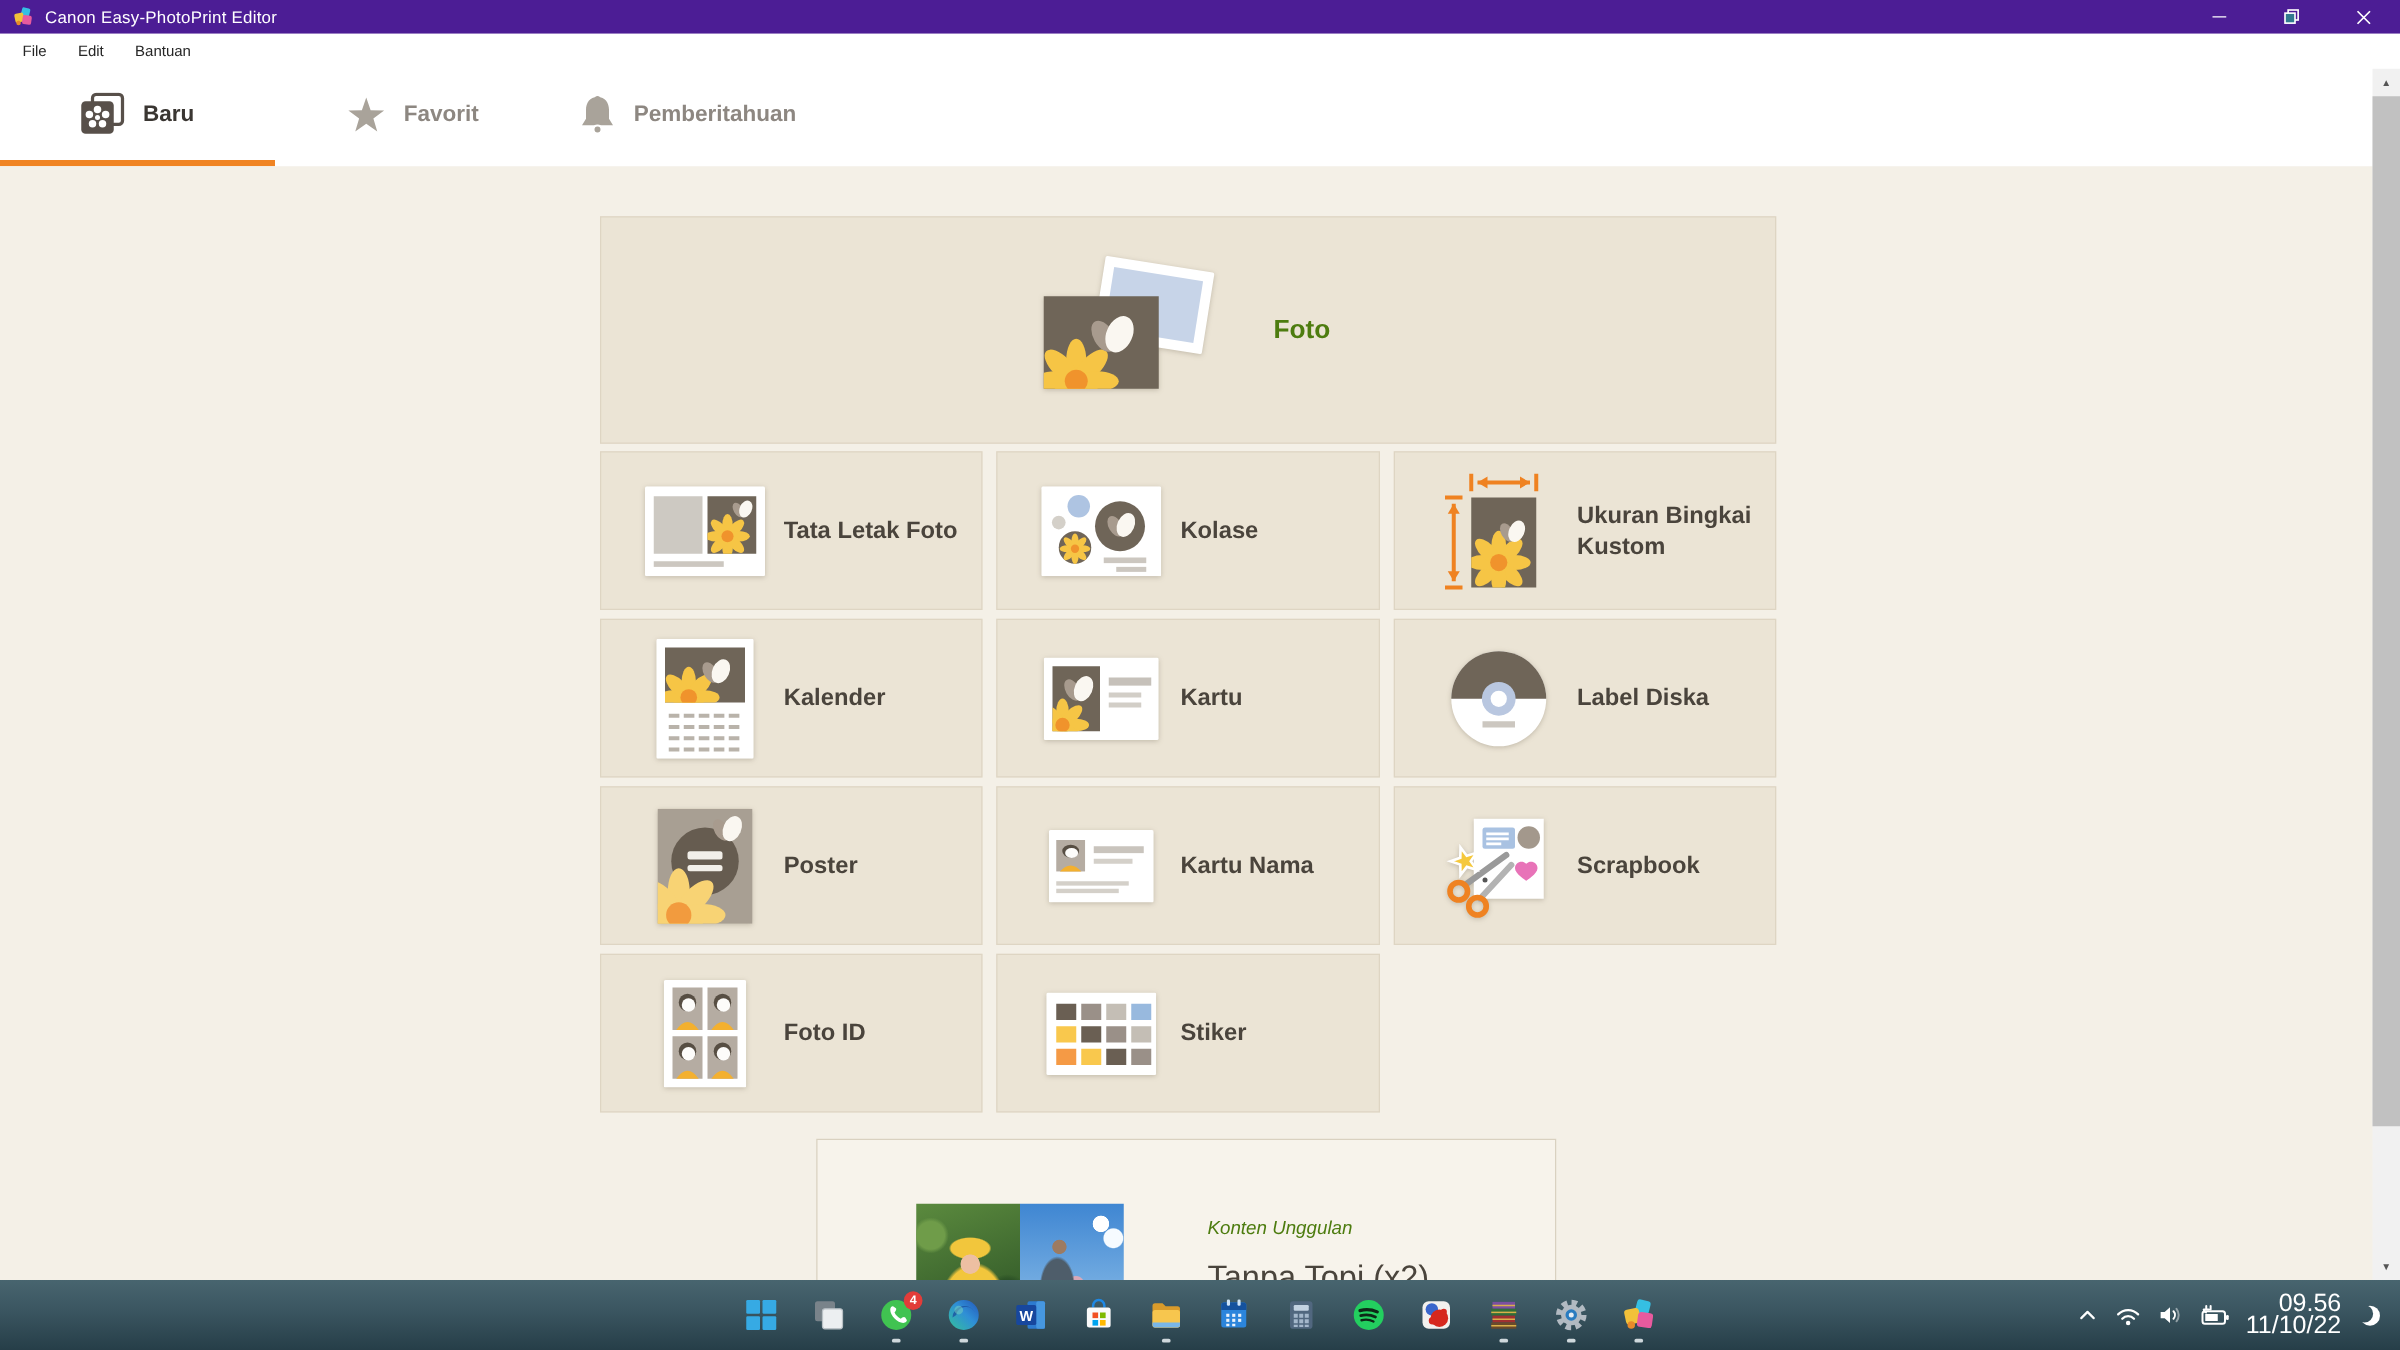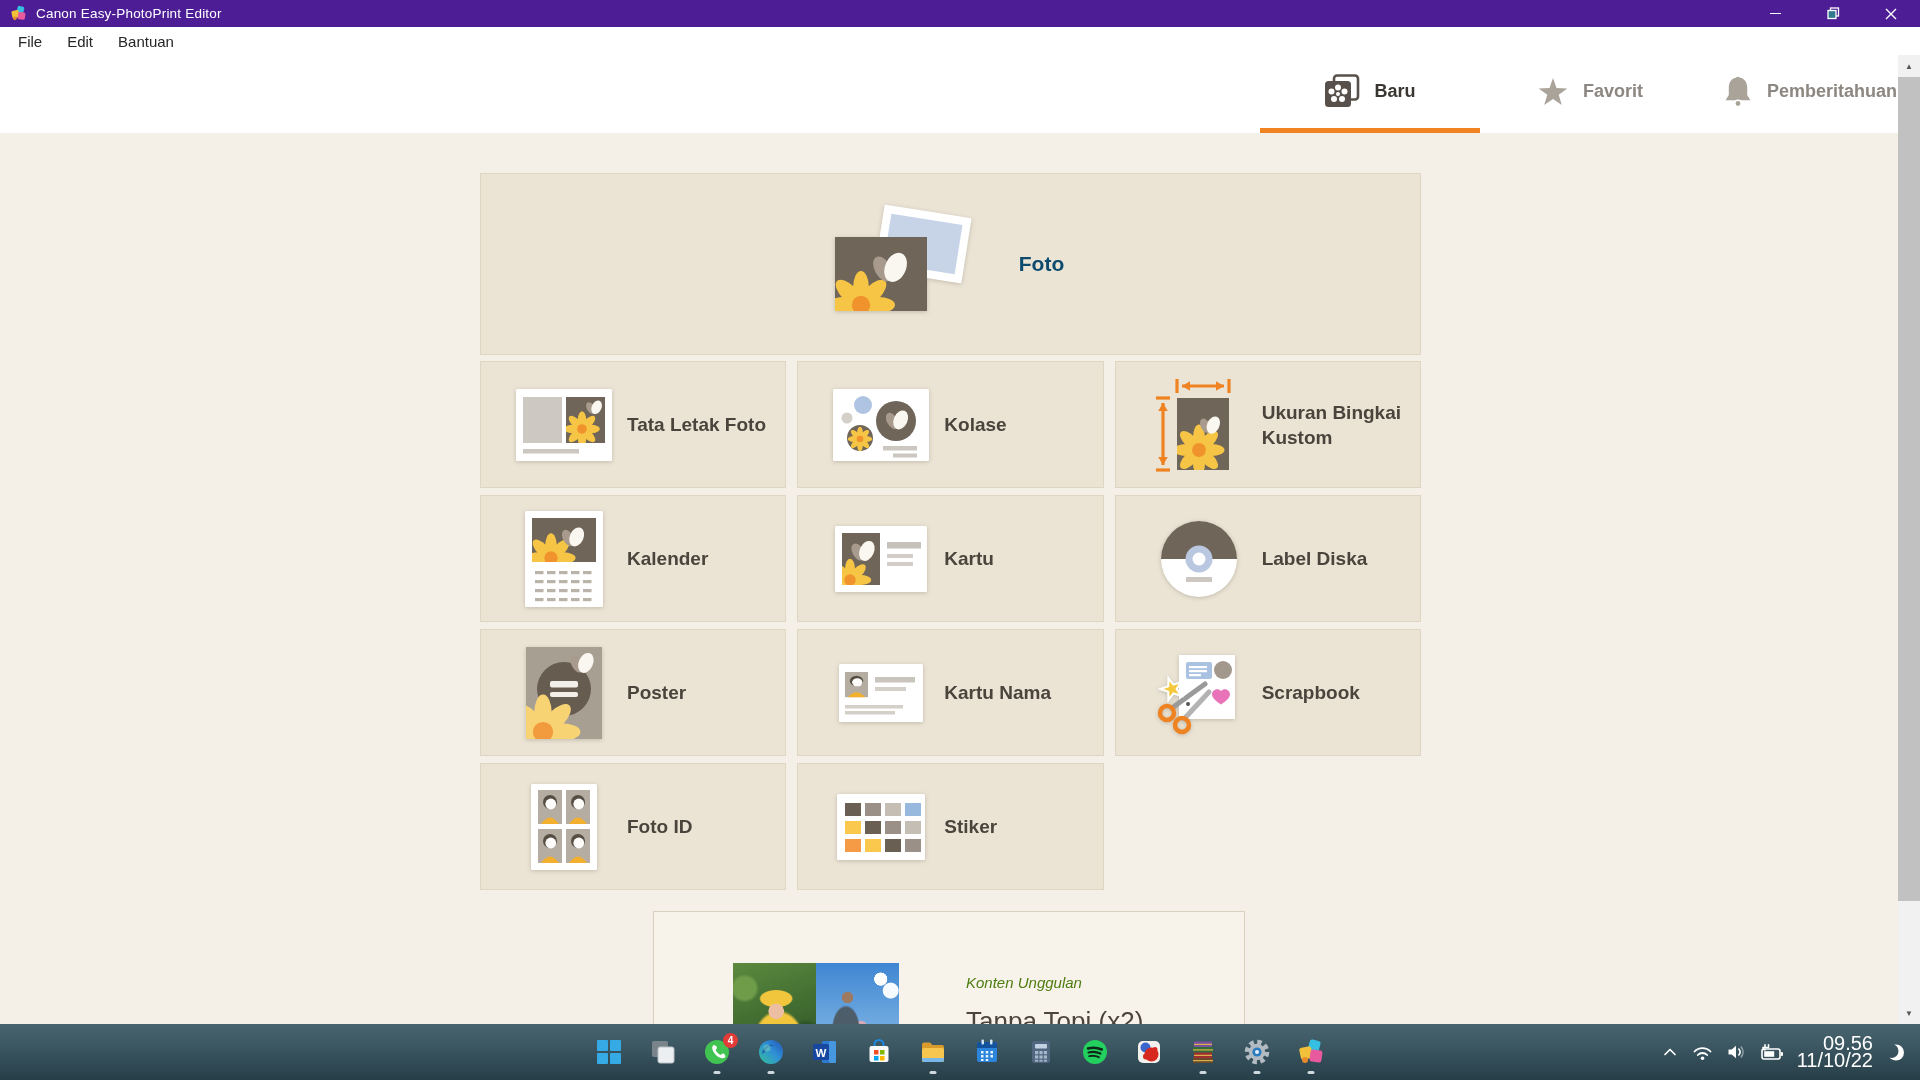--- a/index.html
+++ b/index.html
@@ -6,32 +6,32 @@
   .screen{position:relative;width:1920px;height:1080px;overflow:hidden;background:#fff;
     font-family:"Liberation Sans",sans-serif;-webkit-font-smoothing:antialiased;}
   
   .titlebar{position:absolute;top:0;left:0;right:0;height:27px;background:#4c1d95;display:flex;align-items:center;color:#fff;}
   .tb-logo{margin:0 9px 0 10px;display:flex;}
   .tb-title{font-size:13.5px;letter-spacing:.2px;}
   .win-controls{margin-left:auto;display:flex;height:100%;}
   .win-btn{width:58px;display:flex;align-items:center;justify-content:center;cursor:pointer;font-size:14px;}
   .min-glyph{display:block;width:11px;height:1.5px;background:#fff;}
   
-  .menubar{position:absolute;top:27px;left:0;right:0;height:28px;background:#fff;display:flex;align-items:center;gap:25px;padding-left:18px;font-size:15px;color:#262626;}
+  .menubar{position:absolute;top:27px;left:0;right:0;height:28px;background:#fff;display:flex;align-items:center;gap:25px;padding-left:18px;font-size:12px;color:#262626;}
   .menu-item{cursor:pointer;}
   
-  .tabbar{position:absolute;top:55px;left:0;right:0;height:78px;background:#fff;display:flex;justify-content:flex-end;}
+  .tabbar{position:absolute;top:55px;left:0;right:0;height:78px;background:#fff;display:flex;justify-content:flex-start;}
   .tab{width:220px;display:flex;align-items:center;justify-content:center;gap:14px;border-bottom:5px solid transparent;box-sizing:border-box;cursor:pointer;}
   .tab-label{font-size:18px;font-weight:700;color:#8d8781;}
   .tab.active{border-bottom-color:#f08423;}
   .tab.active .tab-label{color:#3a3632;}
   
   .content{position:absolute;top:133px;left:0;right:0;height:891px;background:#f4f0e7;overflow:hidden;}
   .hero-card{position:absolute;left:480px;top:40px;width:941px;height:182px;background:#ebe4d5;border:1px solid #ded5c3;box-sizing:border-box;display:flex;align-items:center;justify-content:center;gap:52px;cursor:pointer;}
-  .hero-label{font-size:21px;font-weight:700;color:#0c4a6e;transform:translateX(-10px);}
+  .hero-label{font-size:21px;font-weight:700;color:#4d7c0f;transform:translateX(-10px);}
   .grid{position:absolute;left:480px;top:228px;width:941px;display:grid;grid-template-columns:repeat(3,1fr);gap:7px 11px;}
   .card{height:127px;background:#ebe4d5;border:1px solid #ded5c3;box-sizing:border-box;display:flex;align-items:center;padding-left:26px;cursor:pointer;}
   .card-icon{width:114px;flex:none;display:flex;justify-content:center;align-items:center;}
   .card-label{font-size:19px;font-weight:700;color:#4a443c;line-height:25px;margin-left:6px;padding-right:8px;}
   .shadowed{filter:drop-shadow(0 1.5px 2px rgba(100,90,70,.30));}
   
   .featured{position:absolute;left:653px;top:778px;width:592px;height:250px;background:#f7f3eb;border:1px solid #d9d1c0;box-sizing:border-box;cursor:pointer;}
   .f-photos{position:absolute;left:79px;top:51px;display:flex;}
   .f-photo{width:83px;height:115px;}
   .f-photo.ph1{background:

